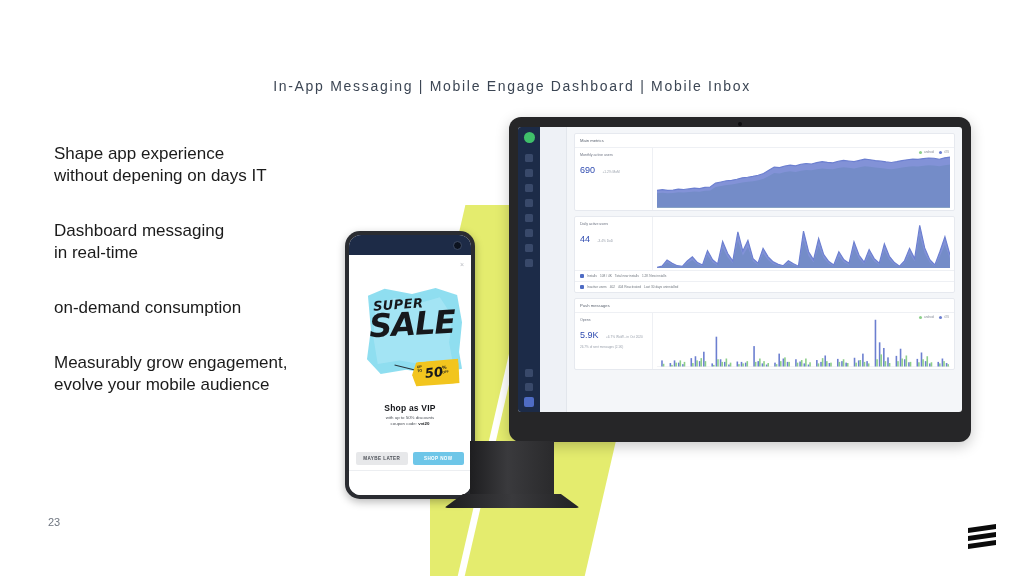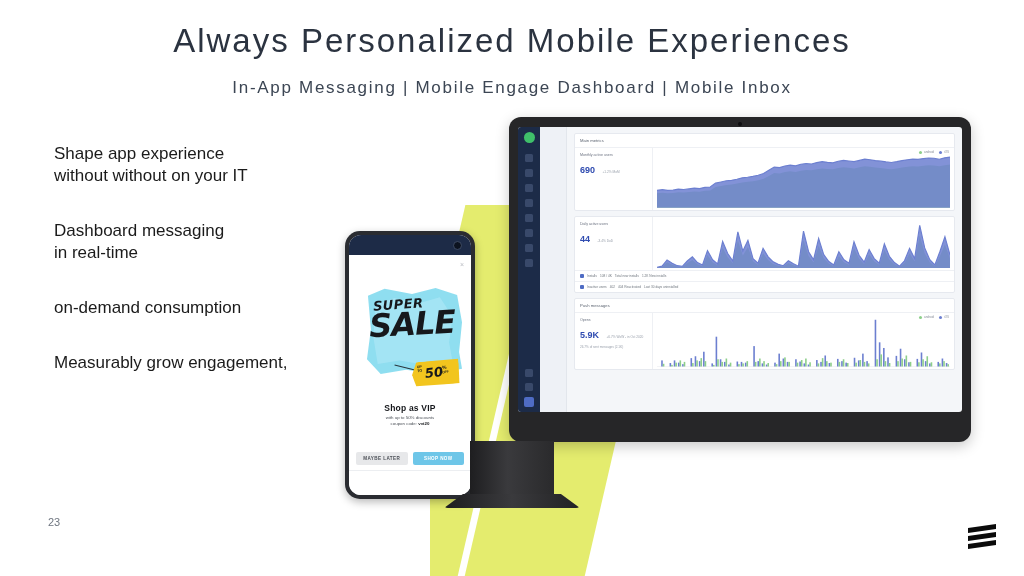--- a/index.html
+++ b/index.html
@@ -5,21 +5,21 @@
   html,body{margin:0;padding:0;background:#fff;}
   body{width:1024px;height:576px;position:relative;overflow:hidden;
        font-family:"Liberation Sans",sans-serif;color:#222;}
 
   .slide{position:absolute;inset:0;background:#ffffff;}
 
   
   .title{position:absolute;left:0;top:22px;width:1024px;text-align:center;
          font-size:33px;letter-spacing:2.0px;color:#2b3340;font-weight:400;}
   .subtitle{position:absolute;left:0;top:78px;width:1024px;text-align:center;
-            font-size:17px;letter-spacing:1.7px;color:#3c4654;font-weight:400;}
+            font-size:14px;letter-spacing:1.7px;color:#3c4654;font-weight:400;}
 
   
   .bullets{position:absolute;left:54px;top:143px;width:300px;}
   .bullet{font-size:17px;line-height:22px;color:#1b1b1b;margin-bottom:33px;}
   .bullet div{white-space:nowrap;}
 
   
   .band{position:absolute;left:430px;top:205px;width:300px;height:380px;
         overflow:hidden;pointer-events:none;}
   .band i{position:absolute;display:block;background:#e4ec6e;}
@@ -109,21 +109,21 @@
 
   .dash-rail{width:26px;flex:0 0 26px;background:#eef1f6;border-right:1px solid #e2e6ec;}
   .dash-main{flex:1;padding:6px 7px;overflow:hidden;}
 
   .card{background:#fff;border:1px solid #e6e9ef;border-radius:2px;margin-bottom:5px;}
   .card-hd{font-size:4.2px;color:#5b6370;padding:4px 5px;border-bottom:1px solid #eef0f4;}
   .card-row{display:flex;}
   .metric{width:78px;flex:0 0 78px;padding:5px;border-right:1px solid #eef0f4;
           box-sizing:border-box;}
   .m-lbl{font-size:3.6px;color:#6b7280;margin-bottom:2px;}
-  .m-val{font-size:9px;font-weight:bold;color:#2f4bb0;display:inline-block;}
+  .m-val{font-size:9px;font-weight:normal;color:#2f4bb0;display:inline-block;}
   .m-delta{font-size:3.2px;color:#9aa1ac;display:inline-block;margin-left:3px;}
   .m-note{font-size:3.1px;color:#9aa1ac;margin-top:3px;}
   .chart-wrap{flex:1;position:relative;padding:3px 4px 2px 4px;}
   .legend{position:absolute;right:5px;top:2px;display:flex;gap:5px;align-items:center;}
   .lg{display:flex;align-items:center;gap:2px;font-size:3px;color:#8a919c;}
   .lg i{width:3px;height:3px;border-radius:50%;display:block;}
   .plot{height:100%;width:100%;display:block;}
   .sub-rows{padding:0;}
   .sub-row{display:flex;align-items:center;gap:3px;font-size:3.2px;color:#70777f;
            padding:3px 5px;border-top:1px solid #eef0f4;}
@@ -131,37 +131,37 @@
 
   
   .pageno{position:absolute;left:48px;top:516px;font-size:11px;color:#6f7680;}
   .logo{position:absolute;right:24px;top:522px;width:34px;height:32px;}
 </style>
 </head>
 <body>
 
 <div class="slide">
 
-  <div class="title">Always Personalized Mobile Experiences</div>
   <div class="subtitle">In-App Messaging | Mobile Engage Dashboard | Mobile Inbox</div>
 
   <div class="bullets">
     <div class="bullet">
       <div>Shape app experience</div>
-      <div>without without on your IT</div>
+      <div>without depening on days IT</div>
     </div>
     <div class="bullet">
       <div>Dashboard messaging</div>
       <div>in real-time</div>
     </div>
     <div class="bullet">
       <div>on-demand consumption</div>
     </div>
     <div class="bullet">
       <div>Measurably grow engagement,</div>
+      <div>evolve your mobile audience</div>
     </div>
   </div>
 
   <div class="band">
     <i class="b1"></i>
       <i class="b2"></i>
   </div>
 
   <div class="phone">
     <div class="phone-screen">

